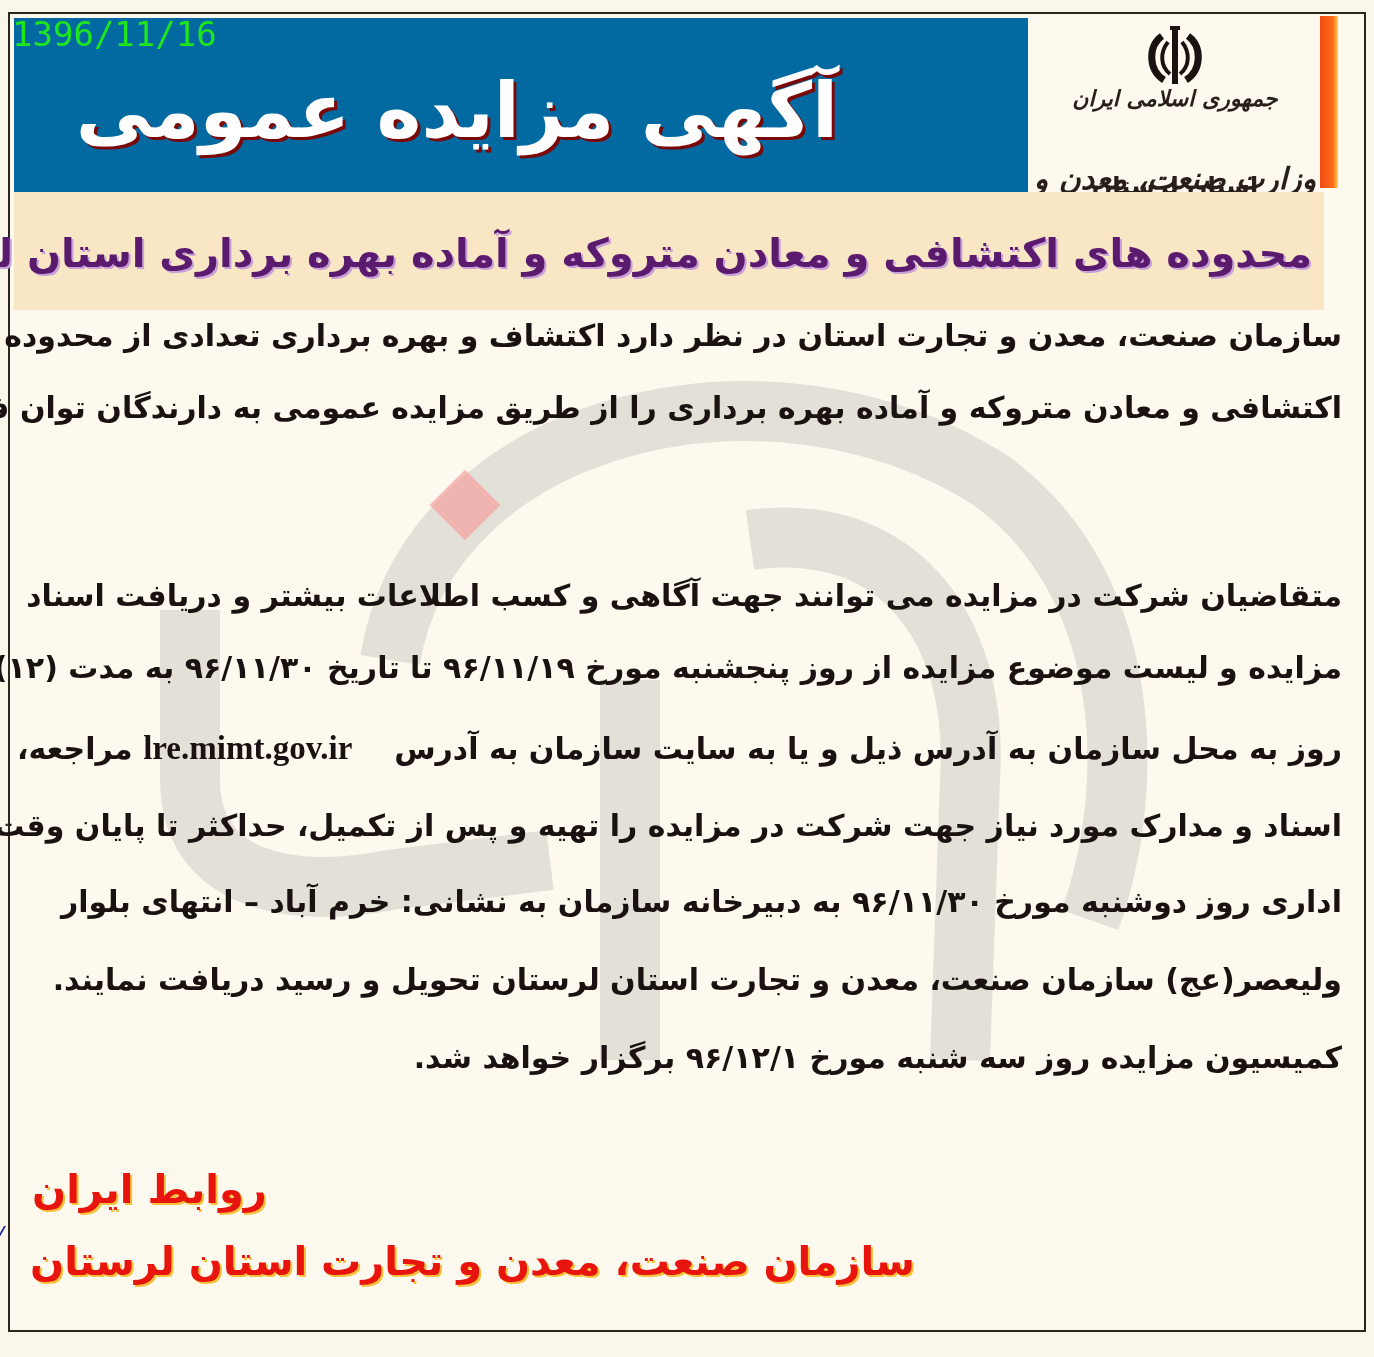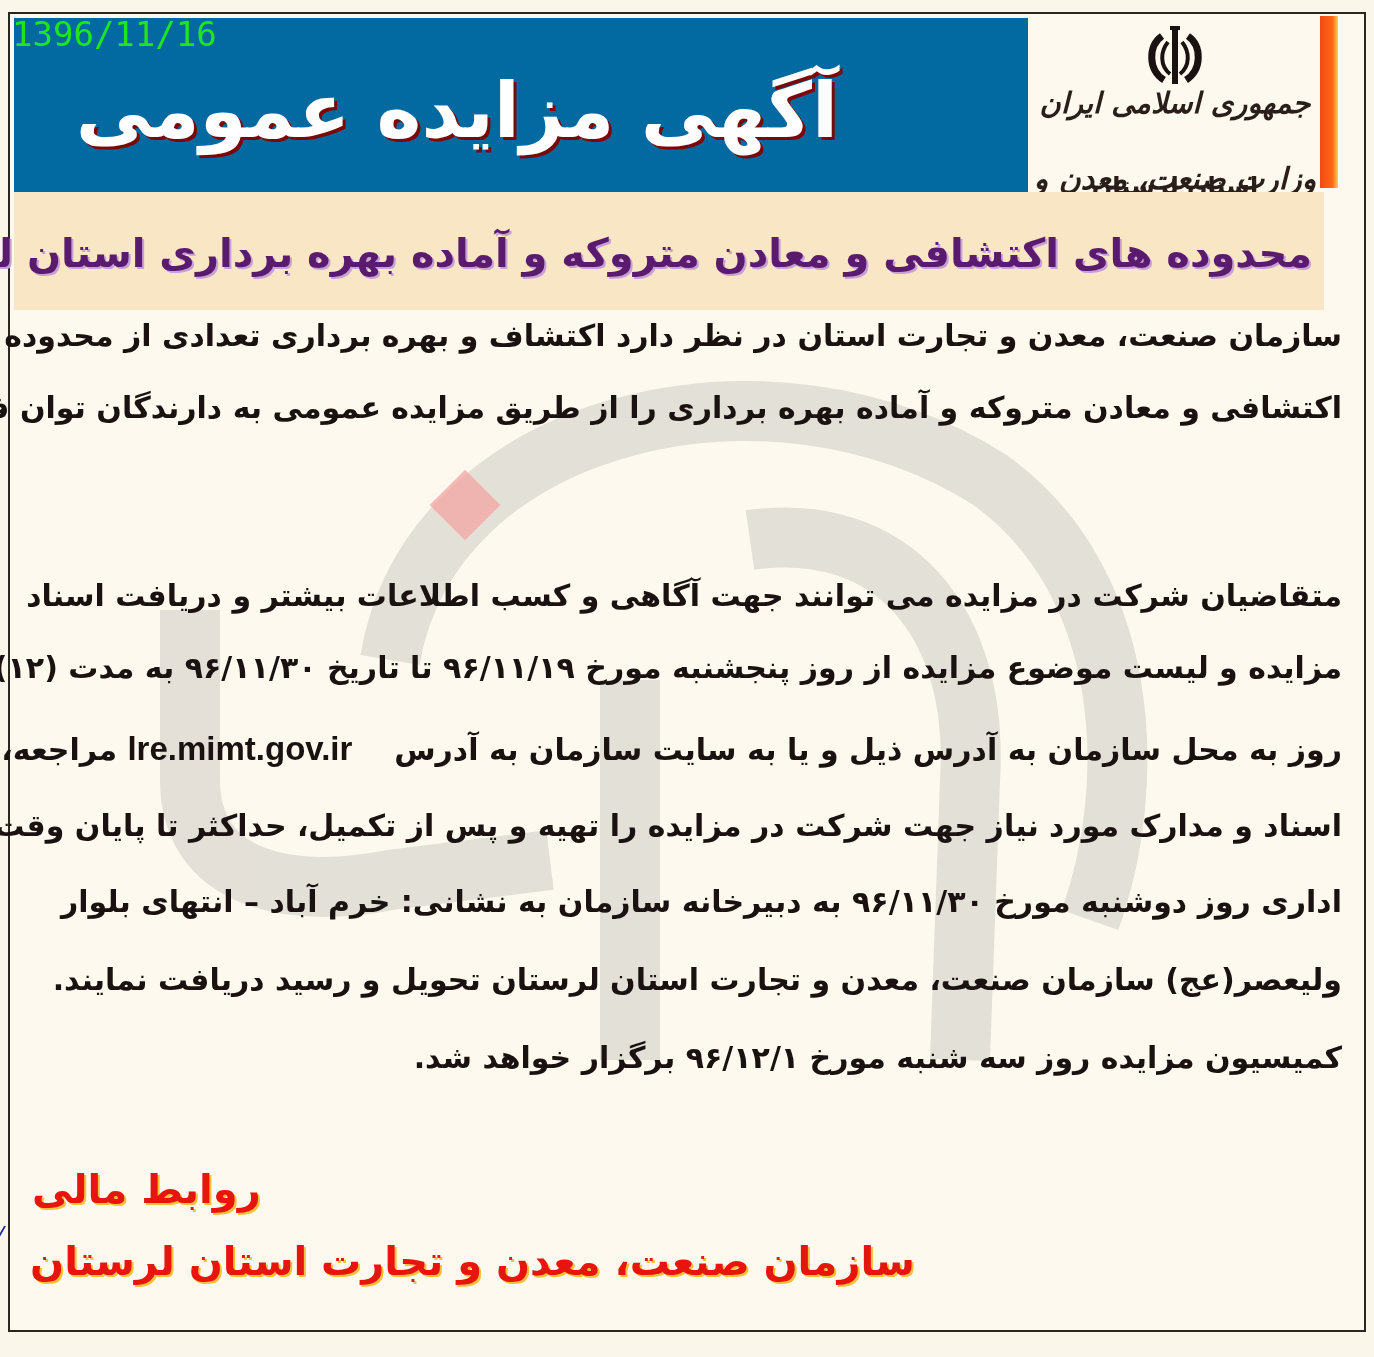--- a/index.html
+++ b/index.html
@@ -26,21 +26,21 @@
     text-shadow: 3px 3px 0 #7a0806;
     font-family: "DejaVu Sans", sans-serif;
   }
   .logo-area {
     position: absolute; left: 1032px; top: 18px; width: 286px; height: 174px;
     text-align: center; direction: rtl; color: #2a1e1a;
   }
   .emblem {
     position: absolute; left: 110px; top: 6px; width: 66px; height: 66px;
   }
-  .logo-line1 { position: absolute; top: 68px; width: 100%; font-size: 29px; font-style: italic; font-weight: bold; }
+  .logo-line1 { position: absolute; top: 68px; width: 100%; font-size: 22px; font-style: italic; font-weight: bold; }
   .logo-line2 { position: absolute; top: 116px; width: 100%; font-size: 30px; font-style: italic; font-weight: bold; margin-top: 27px; }
   .logo-line3 { position: absolute; top: 154px; width: 100%; font-size: 24px; font-weight: bold; }
   .red-stripe {
     position: absolute; left: 1320px; top: 16px; width: 18px; height: 172px;
     background: linear-gradient(90deg, #f04a10, #ff6a1a 70%, #ffd24a);
   }
   .subtitle-band {
     position: absolute; left: 14px; top: 192px; width: 1310px; height: 118px;
     background: #f8e6c4;
   }
@@ -52,21 +52,21 @@
   .watermark {
     position: absolute; left: 130px; top: 360px; width: 1060px; height: 720px; z-index: 1; pointer-events: none;
   }
   .body-text {
     position: absolute; right: 32px; left: 30px; direction: rtl; text-align: justify;
     color: #1a1210; font-size: 30px; font-weight: bold; z-index: 2;
   }
   .body-line {
     position: absolute; right: 0; white-space: nowrap; direction: rtl;
   }
-  .url { font-family: Liberation Sans, sans-serif; font-weight: bold; font-size: 33px; direction: ltr; unicode-bidi: embed; }
+  .url { font-family: Liberation Serif, serif; font-weight: bold; font-size: 33px; direction: ltr; unicode-bidi: embed; }
   .footer-line1 {
     position: absolute; left: 32px; top: 1166px; direction: rtl;
     color: #e8150f; font-size: 40px; font-weight: bold; text-shadow: 2px 2px 0 #f5c23a;
   }
   .footer-line2 {
     position: absolute; left: 30px; top: 1238px; direction: rtl;
     color: #e8150f; font-size: 40px; font-weight: bold; text-shadow: 2px 2px 0 #f5c23a;
   }
   .blue-tick {
     position: absolute; left: 0px; top: 1226px; width: 10px; height: 14px;
@@ -124,15 +124,15 @@
     &nbsp;&nbsp;
     <span class="url">lre.mimt.gov.ir</span>
     <span>مراجعه،</span>
   </div>
   <div class="body-line" style="top:808px;">اسناد و مدارک مورد نیاز جهت شرکت در مزایده را تهیه و پس از تکمیل، حداکثر تا پایان وقت</div>
   <div class="body-line" style="top:884px;">اداری روز دوشنبه مورخ ۹۶/۱۱/۳۰ به دبیرخانه سازمان به نشانی: خرم آباد – انتهای بلوار</div>
   <div class="body-line" style="top:962px;">ولیعصر(عج) سازمان صنعت، معدن و تجارت استان لرستان تحویل و رسید دریافت نمایند.</div>
   <div class="body-line" style="top:1040px;">کمیسیون مزایده روز سه شنبه مورخ ۹۶/۱۲/۱ برگزار خواهد شد.</div>
 </div>
 
-<div class="footer-line1">روابط مالی</div>
+<div class="footer-line1">روابط ایران</div>
 <div class="footer-line2">سازمان صنعت، معدن و تجارت استان لرستان</div>
 <div class="blue-tick"></div>
 
 </body></html>

